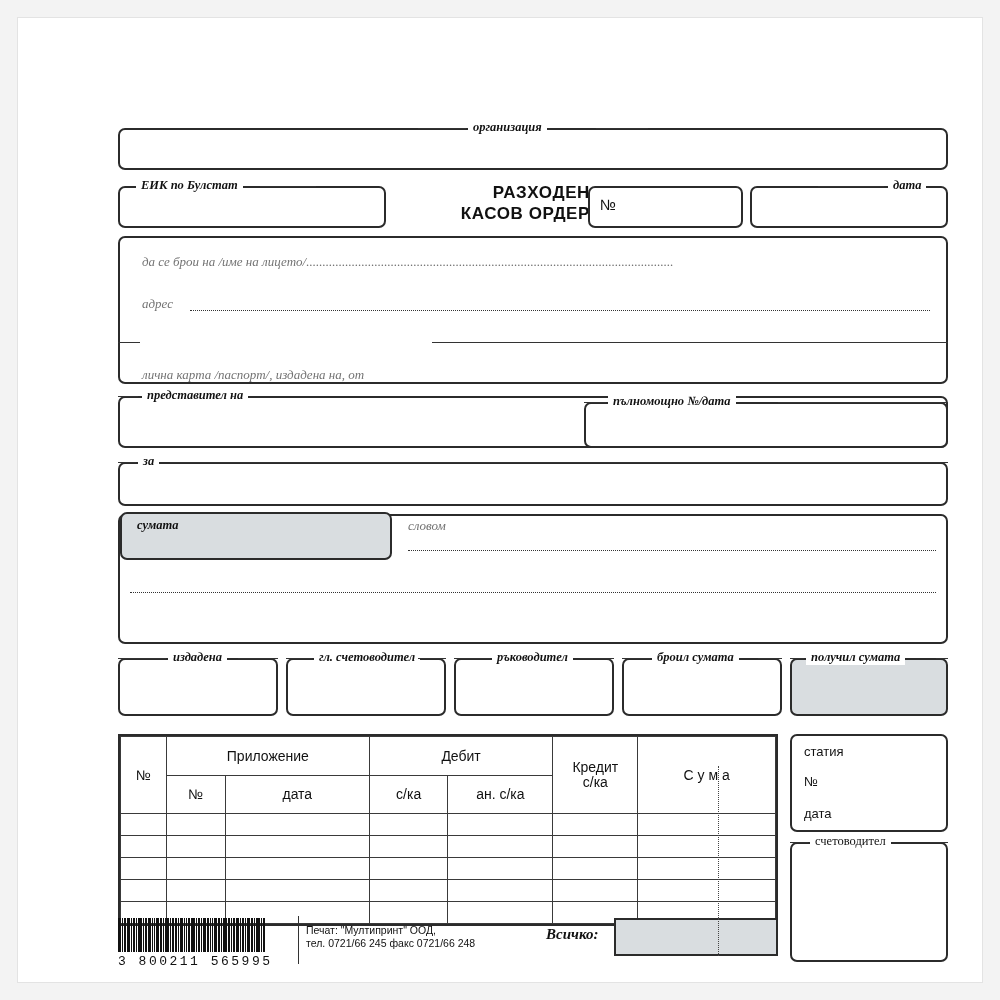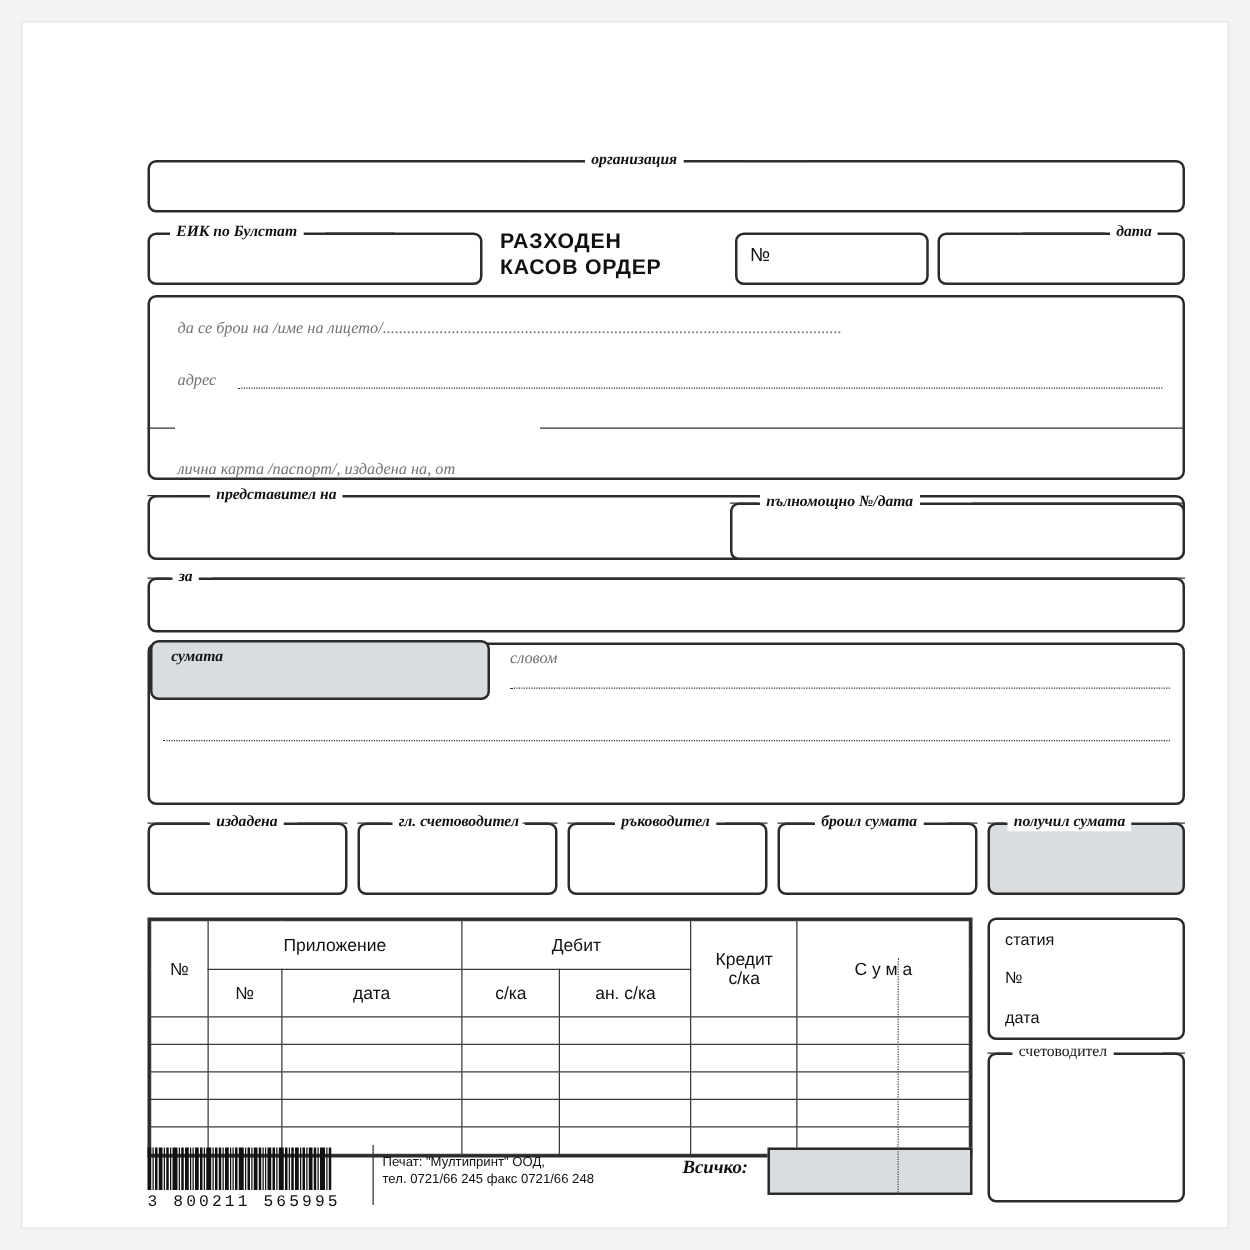--- a/index.html
+++ b/index.html
@@ -52,21 +52,21 @@
   .dotline{
     position:absolute;
     border-bottom:1.5px dotted #333;
   }
   .solidline{
     position:absolute;
     border-bottom:1.5px solid #333;
   }
   .title{
     position:absolute;
-    text-align:left;
+    text-align:right;
     font-weight:bold;
     font-size:17px;
     letter-spacing:0.6px;
     line-height:21px;
     color:#111;
     font-family:"Liberation Sans", sans-serif;
   }
   .shade{
     background:#d9dde0;
   }
@@ -165,21 +165,21 @@
 
       <div class="box" style="left:0px;top:130px;width:830px;height:148px;"></div>
       <div class="inline-lbl" style="left:24px;top:148px;">да се брои на /име на лицето/.................................................................................................................</div>
       <div class="inline-lbl" style="left:24px;top:190px;">адрес</div>
       <div class="dotline" style="left:72px;top:204px;width:740px;"></div>
       <div class="inline-lbl" style="left:24px;top:224px;margin-top:37px;">лична карта /паспорт/, издадена на, от</div>
       <div class="solidline" style="left:0px;top:236px;width:22px;"></div>
       <div class="solidline" style="left:314px;top:236px;width:516px;"></div>
 
       <div class="box" style="left:0px;top:290px;width:830px;height:52px;"></div>
-      <div class="lbl" style="left:24px;top:282px;margin-left:26px;">представител на</div>
+      <div class="lbl" style="left:24px;top:282px;">представител на</div>
       <div class="solidline" style="left:0px;top:290px;width:20px;"></div>
 
       <div class="box" style="left:466px;top:296px;width:364px;height:46px;"></div>
       <div class="lbl" style="left:490px;top:288px;">пълномощно №/дата</div>
       <div class="solidline" style="left:466px;top:296px;width:22px;"></div>
       <div class="solidline" style="left:660px;top:296px;width:170px;"></div>
 
       <div class="box" style="left:0px;top:356px;width:830px;height:44px;"></div>
       <div class="lbl" style="left:20px;top:348px;">за</div>
       <div class="solidline" style="left:0px;top:356px;width:18px;"></div>

